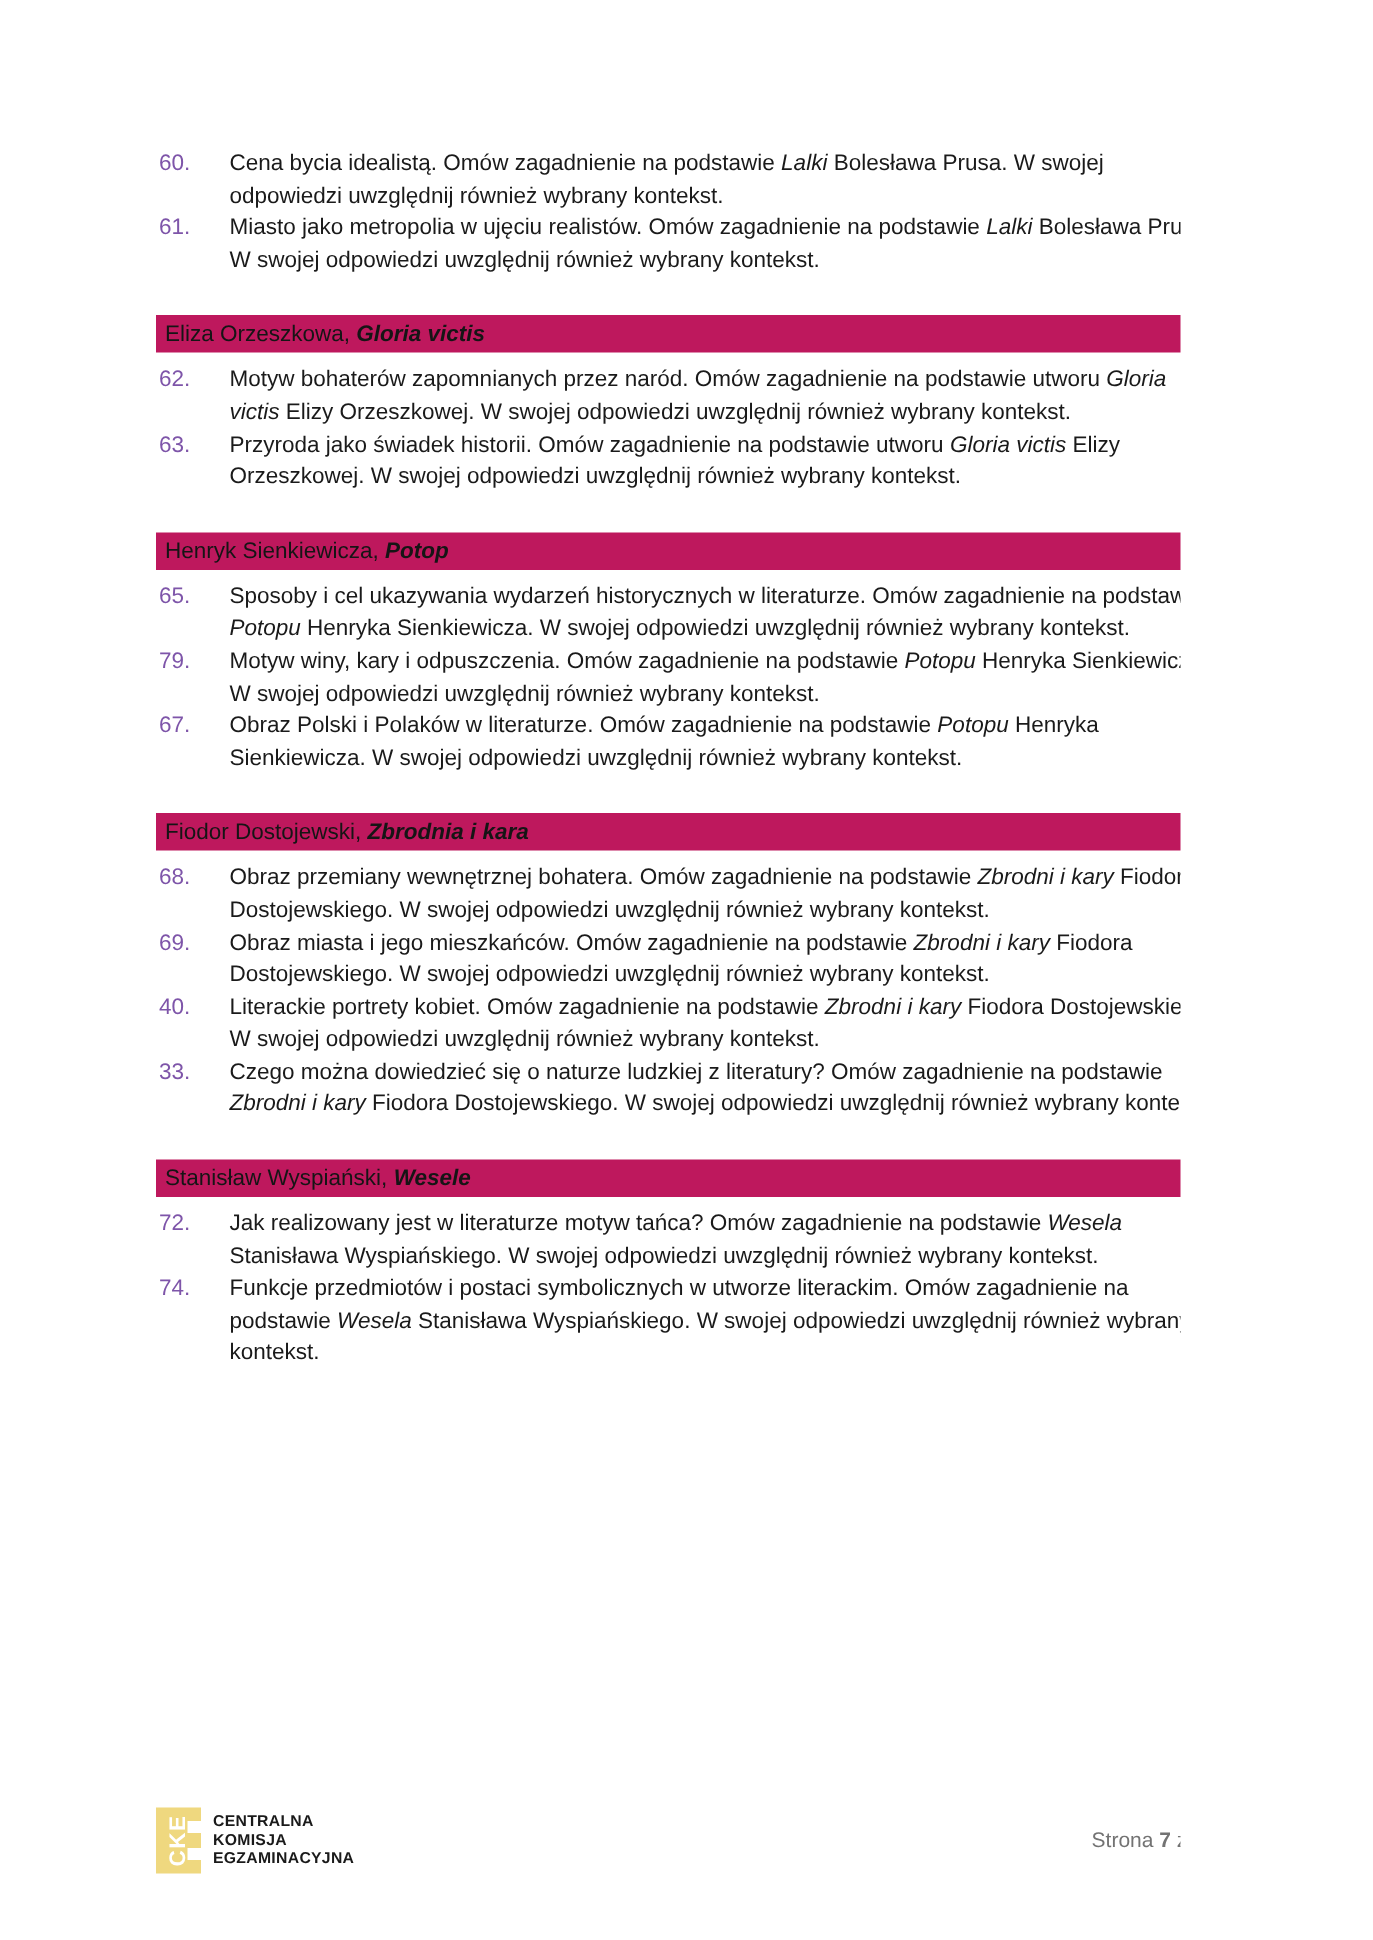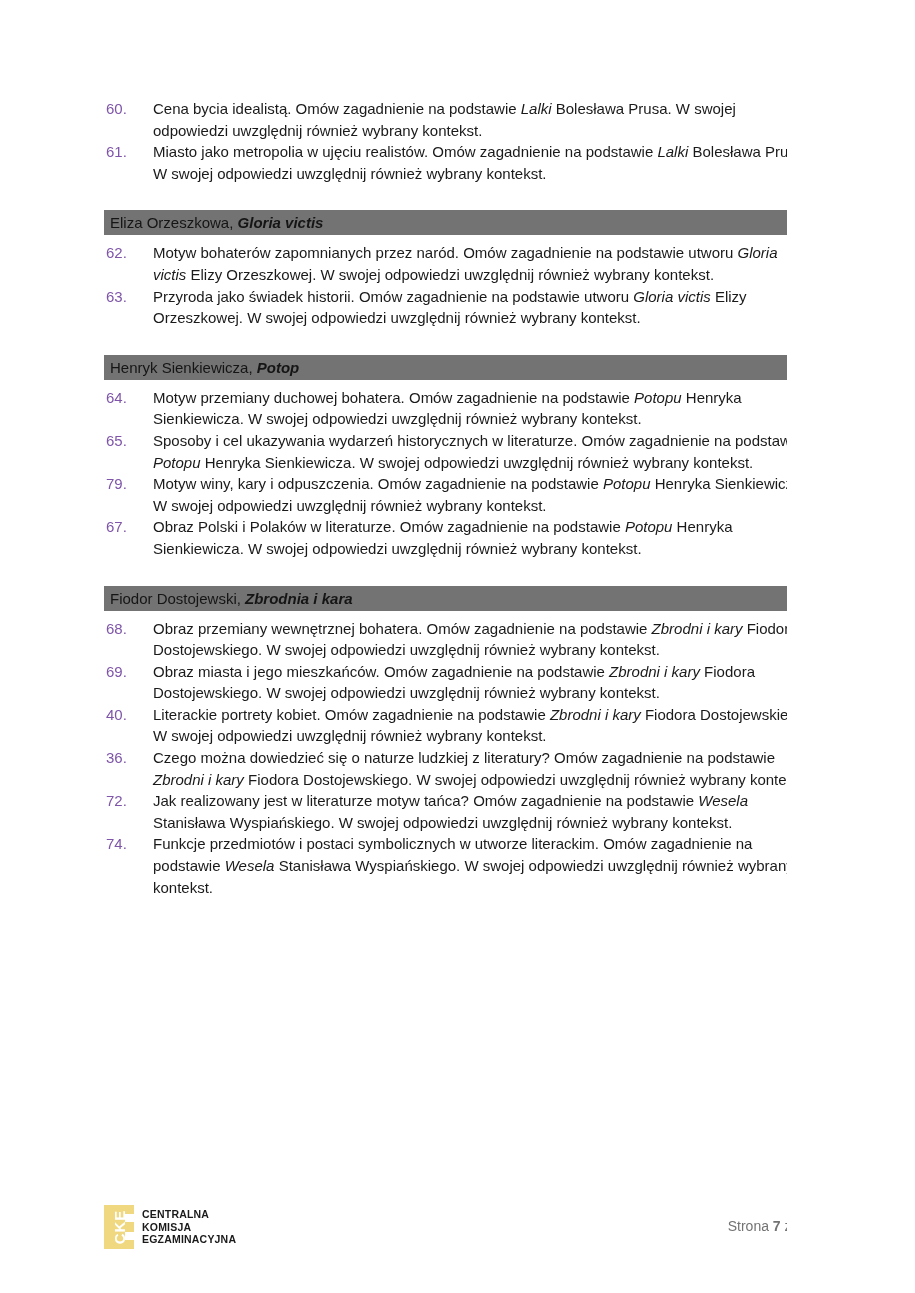--- a/index.html
+++ b/index.html
@@ -24,21 +24,21 @@
   }
   .content {
     position: absolute;
     left: 104px;
     top: 98px;
     width: 707px;
   }
 
   
   .section-bar {
-    background: #737373;
+    background: #be185d;
     width: 707px;
     box-sizing: border-box;
     padding: 3px 0 3px 6px;
     font-size: 15px;
     line-height: 19px;
     color: #151515;
     margin-top: 26px;
     margin-bottom: 7px;
   }
   .section-bar .author {
@@ -174,24 +174,20 @@
             <li class="item">
               <span class="item-num">63.</span>
               <span class="item-text">Przyroda jako świadek historii. Omów zagadnienie na podstawie utworu <i>Gloria victis</i> Elizy Orzeszkowej. W swojej odpowiedzi uwzględnij również wybrany kontekst.</span>
             </li>
           </ul>
         </div>
         <div class="group">
           <div class="section-bar"><span class="author">Henryk Sienkiewicza, </span><span class="work">Potop</span></div>
           <ul class="items">
             <li class="item">
-              <span class="item-num">64.</span>
-              <span class="item-text">Motyw przemiany duchowej bohatera. Omów zagadnienie na podstawie <i>Potopu</i> Henryka Sienkiewicza. W swojej odpowiedzi uwzględnij również wybrany kontekst.</span>
-            </li>
-            <li class="item">
               <span class="item-num">65.</span>
               <span class="item-text">Sposoby i cel ukazywania wydarzeń historycznych w literaturze. Omów zagadnienie na podstawie <i>Potopu</i> Henryka Sienkiewicza. W swojej odpowiedzi uwzględnij również wybrany kontekst.</span>
             </li>
             <li class="item">
               <span class="item-num">79.</span>
               <span class="item-text">Motyw winy, kary i odpuszczenia. Omów zagadnienie na podstawie <i>Potopu</i> Henryka Sienkiewicza. W swojej odpowiedzi uwzględnij również wybrany kontekst.</span>
             </li>
             <li class="item">
               <span class="item-num">67.</span>
               <span class="item-text">Obraz Polski i Polaków w literaturze. Omów zagadnienie na podstawie <i>Potopu</i> Henryka Sienkiewicza. W swojej odpowiedzi uwzględnij również wybrany kontekst.</span>
@@ -207,26 +203,27 @@
             </li>
             <li class="item">
               <span class="item-num">69.</span>
               <span class="item-text">Obraz miasta i jego mieszkańców. Omów zagadnienie na podstawie <i>Zbrodni i kary</i> Fiodora Dostojewskiego. W swojej odpowiedzi uwzględnij również wybrany kontekst.</span>
             </li>
             <li class="item">
               <span class="item-num">40.</span>
               <span class="item-text">Literackie portrety kobiet. Omów zagadnienie na podstawie <i>Zbrodni i kary</i> Fiodora Dostojewskiego. W swojej odpowiedzi uwzględnij również wybrany kontekst.</span>
             </li>
             <li class="item">
-              <span class="item-num">36.</span>
+              <span class="item-num">33.</span>
               <span class="item-text">Czego można dowiedzieć się o naturze ludzkiej z literatury? Omów zagadnienie na podstawie <i>Zbrodni i kary</i> Fiodora Dostojewskiego. W swojej odpowiedzi uwzględnij również wybrany kontekst.</span>
             </li>
           </ul>
         </div>
         <div class="group">
+          <div class="section-bar"><span class="author">Stanisław Wyspiański, </span><span class="work">Wesele</span></div>
           <ul class="items">
             <li class="item">
               <span class="item-num">72.</span>
               <span class="item-text">Jak realizowany jest w literaturze motyw tańca? Omów zagadnienie na podstawie <i>Wesela</i> Stanisława Wyspiańskiego. W swojej odpowiedzi uwzględnij również wybrany kontekst.</span>
             </li>
             <li class="item">
               <span class="item-num">74.</span>
               <span class="item-text">Funkcje przedmiotów i postaci symbolicznych w utworze literackim. Omów zagadnienie na podstawie <i>Wesela</i> Stanisława Wyspiańskiego. W swojej odpowiedzi uwzględnij również wybrany kontekst.</span>
             </li>
           </ul>

